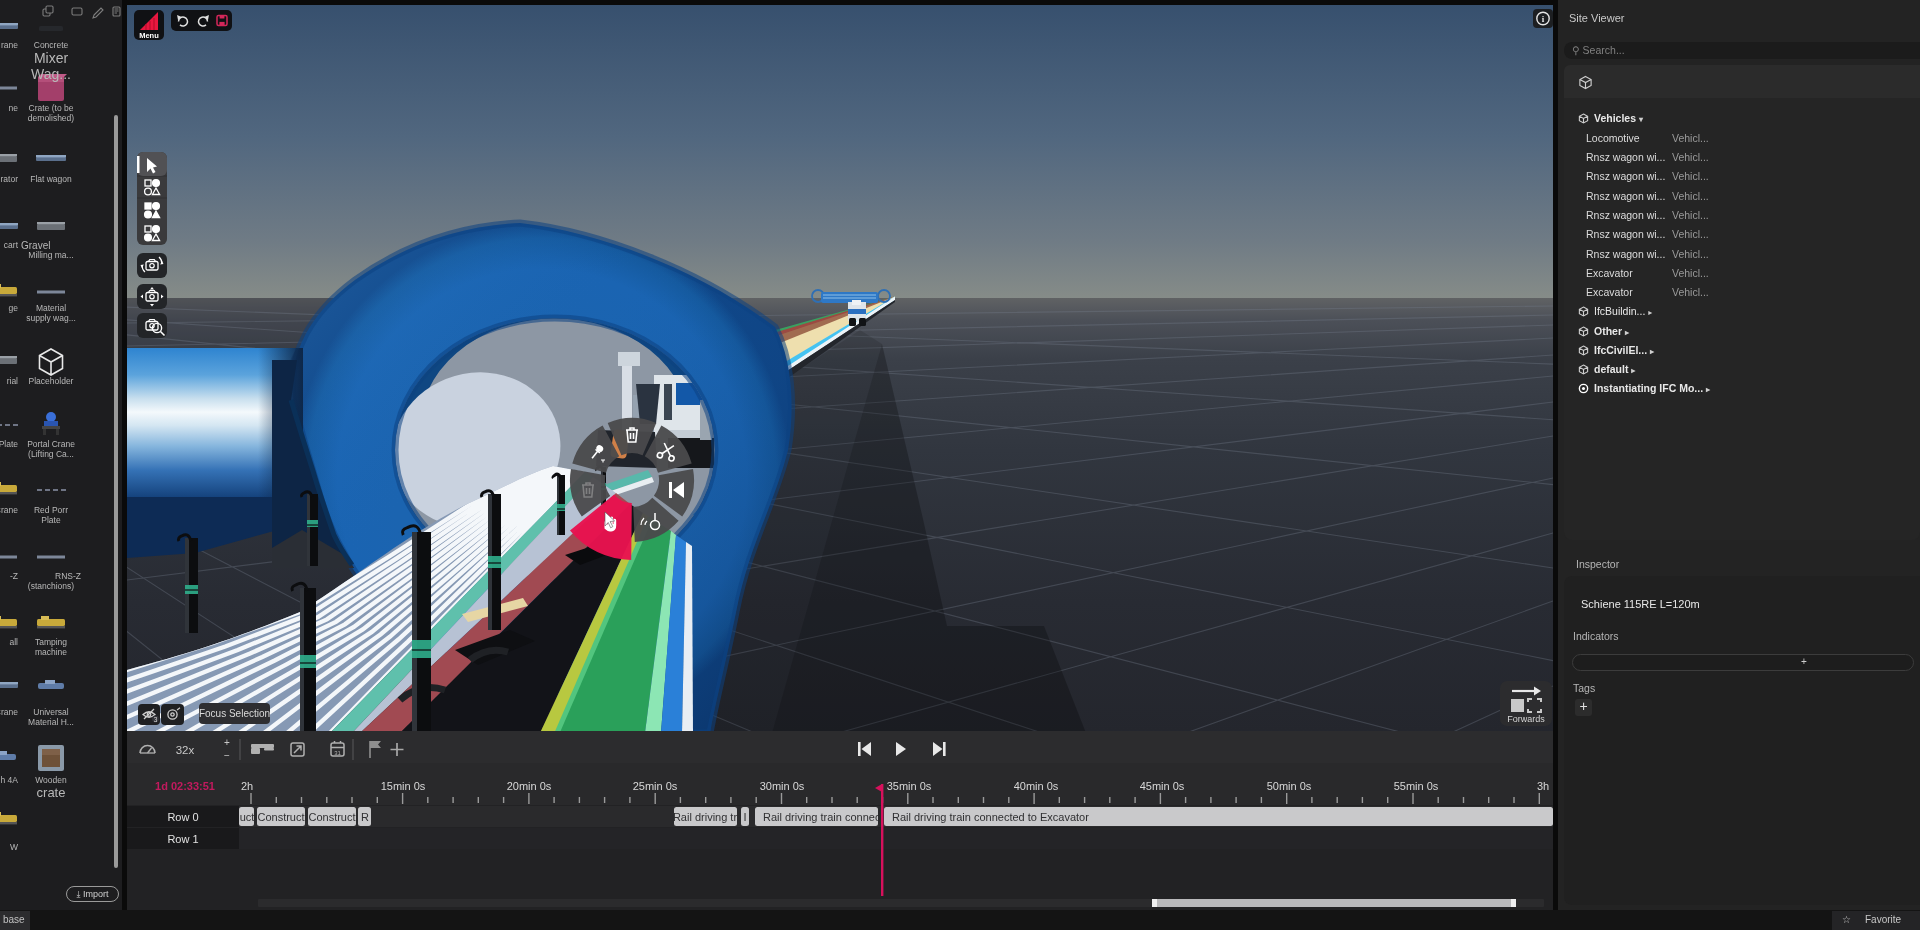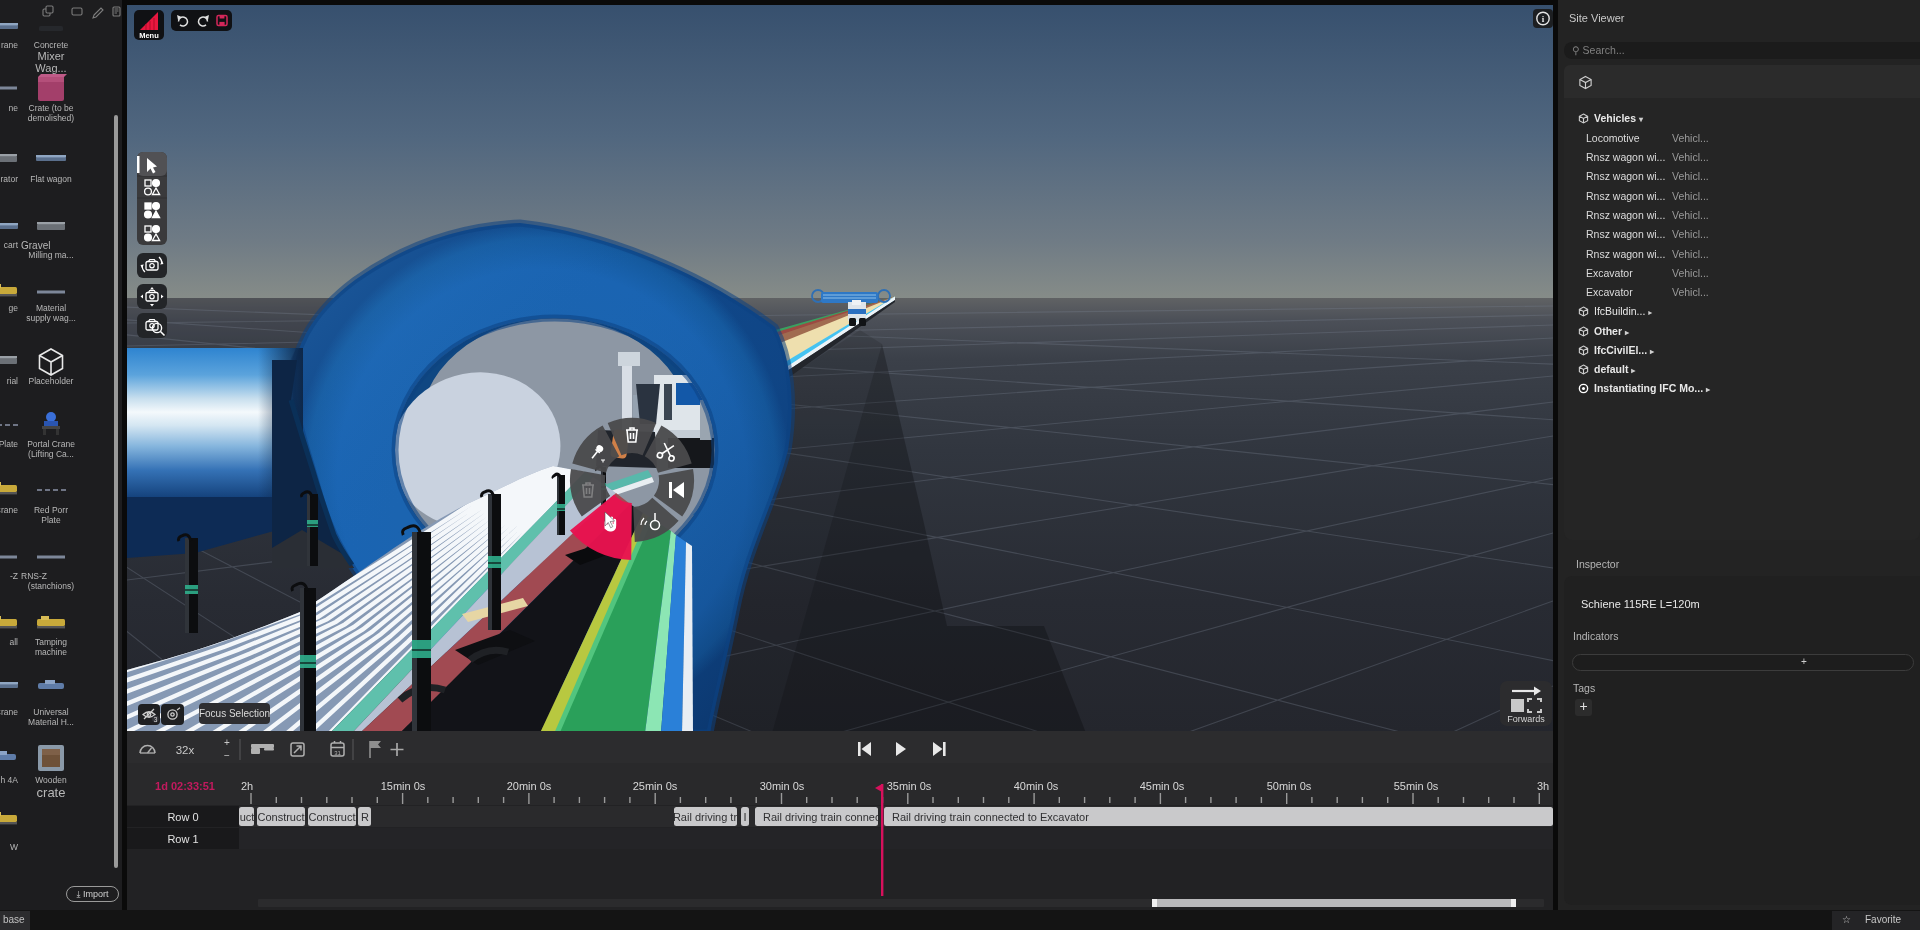--- a/index.html
+++ b/index.html
@@ -116,42 +116,42 @@
         <rect x="-9" y="-9" width="18" height="18" fill="#6e5138"></rect>
         <rect x="-9" y="-9" width="18" height="6" fill="#7e6048"></rect>
       </g>
       <g transform="translate(3 820)">
         <rect x="-14" y="-5" width="28" height="7" rx="1.5" fill="#c8a93a"></rect>
         <rect x="-10" y="-8" width="8" height="4" fill="#d8bc55"></rect>
         <rect x="-14" y="2" width="28" height="2.4" fill="#555"></rect>
       </g>
     </svg>
     <div style="position:absolute;left:21px;top:40px;width:60px;text-align:center;font-size:8.5px;color:#b8b8b8">Concrete</div>
-    <div style="position:absolute;left:21px;top:50px;width:60px;text-align:center;font-size:11px;color:#b8b8b8">Mixer Wag...</div>
+    <div style="position:absolute;left:21px;top:50px;width:60px;text-align:center;font-size:14px;color:#b8b8b8">Mixer Wag...</div>
     <div style="position:absolute;left:-28px;top:40px;width:46px;text-align:right;font-size:8.5px;color:#b8b8b8;overflow:hidden">rane</div>
     <div style="position:absolute;left:21px;top:103px;width:60px;text-align:center;font-size:8.5px;color:#b8b8b8">Crate (to be</div>
     <div style="position:absolute;left:21px;top:113px;width:60px;text-align:center;font-size:8.5px;color:#b8b8b8">demolished)</div>
     <div style="position:absolute;left:-28px;top:103px;width:46px;text-align:right;font-size:8.5px;color:#b8b8b8;overflow:hidden">ne</div>
     <div style="position:absolute;left:21px;top:174px;width:60px;text-align:center;font-size:8.5px;color:#b8b8b8">Flat wagon</div>
     <div style="position:absolute;left:-28px;top:174px;width:46px;text-align:right;font-size:8.5px;color:#b8b8b8;overflow:hidden">rator</div>
     <div style="position:absolute;left:21px;top:240px;width:60px;font-size:10px;color:#b8b8b8">Gravel</div>
     <div style="position:absolute;left:21px;top:250px;width:60px;text-align:center;font-size:8.5px;color:#b8b8b8">Milling ma...</div>
     <div style="position:absolute;left:-28px;top:240px;width:46px;text-align:right;font-size:8.5px;color:#b8b8b8;overflow:hidden">cart</div>
     <div style="position:absolute;left:21px;top:303px;width:60px;text-align:center;font-size:8.5px;color:#b8b8b8">Material</div>
     <div style="position:absolute;left:21px;top:313px;width:60px;text-align:center;font-size:8.5px;color:#b8b8b8">supply wag...</div>
     <div style="position:absolute;left:-28px;top:303px;width:46px;text-align:right;font-size:8.5px;color:#b8b8b8;overflow:hidden">ge</div>
     <div style="position:absolute;left:21px;top:376px;width:60px;text-align:center;font-size:8.5px;color:#b8b8b8">Placeholder</div>
     <div style="position:absolute;left:-28px;top:376px;width:46px;text-align:right;font-size:8.5px;color:#b8b8b8;overflow:hidden">rial</div>
     <div style="position:absolute;left:21px;top:439px;width:60px;text-align:center;font-size:8.5px;color:#b8b8b8">Portal Crane</div>
     <div style="position:absolute;left:21px;top:449px;width:60px;text-align:center;font-size:8.5px;color:#b8b8b8">(Lifting Ca...</div>
     <div style="position:absolute;left:-28px;top:439px;width:46px;text-align:right;font-size:8.5px;color:#b8b8b8;overflow:hidden">Plate</div>
     <div style="position:absolute;left:21px;top:505px;width:60px;text-align:center;font-size:8.5px;color:#b8b8b8">Red Porr</div>
     <div style="position:absolute;left:21px;top:515px;width:60px;text-align:center;font-size:8.5px;color:#b8b8b8">Plate</div>
     <div style="position:absolute;left:-28px;top:505px;width:46px;text-align:right;font-size:8.5px;color:#b8b8b8;overflow:hidden">Crane</div>
-    <div style="position:absolute;left:21px;top:571px;width:60px;text-align:left;font-size:8.5px;color:#b8b8b8">RNS-Z</div>
+    <div style="position:absolute;left:21px;top:571px;width:60px;text-align:right;font-size:8.5px;color:#b8b8b8">RNS-Z</div>
     <div style="position:absolute;left:21px;top:581px;width:60px;text-align:center;font-size:8.5px;color:#b8b8b8">(stanchions)</div>
     <div style="position:absolute;left:-28px;top:571px;width:46px;text-align:right;font-size:8.5px;color:#b8b8b8;overflow:hidden">-Z</div>
     <div style="position:absolute;left:21px;top:637px;width:60px;text-align:center;font-size:8.5px;color:#b8b8b8">Tamping</div>
     <div style="position:absolute;left:21px;top:647px;width:60px;text-align:center;font-size:8.5px;color:#b8b8b8">machine</div>
     <div style="position:absolute;left:-28px;top:637px;width:46px;text-align:right;font-size:8.5px;color:#b8b8b8;overflow:hidden">all</div>
     <div style="position:absolute;left:21px;top:707px;width:60px;text-align:center;font-size:8.5px;color:#b8b8b8">Universal</div>
     <div style="position:absolute;left:21px;top:717px;width:60px;text-align:center;font-size:8.5px;color:#b8b8b8">Material H...</div>
     <div style="position:absolute;left:-28px;top:707px;width:46px;text-align:right;font-size:8.5px;color:#b8b8b8;overflow:hidden">Crane</div>
     <div style="position:absolute;left:21px;top:775px;width:60px;text-align:center;font-size:8.5px;color:#b8b8b8">Wooden</div>
     <div style="position:absolute;left:21px;top:785px;width:60px;text-align:center;font-size:13px;color:#b8b8b8">crate</div>

